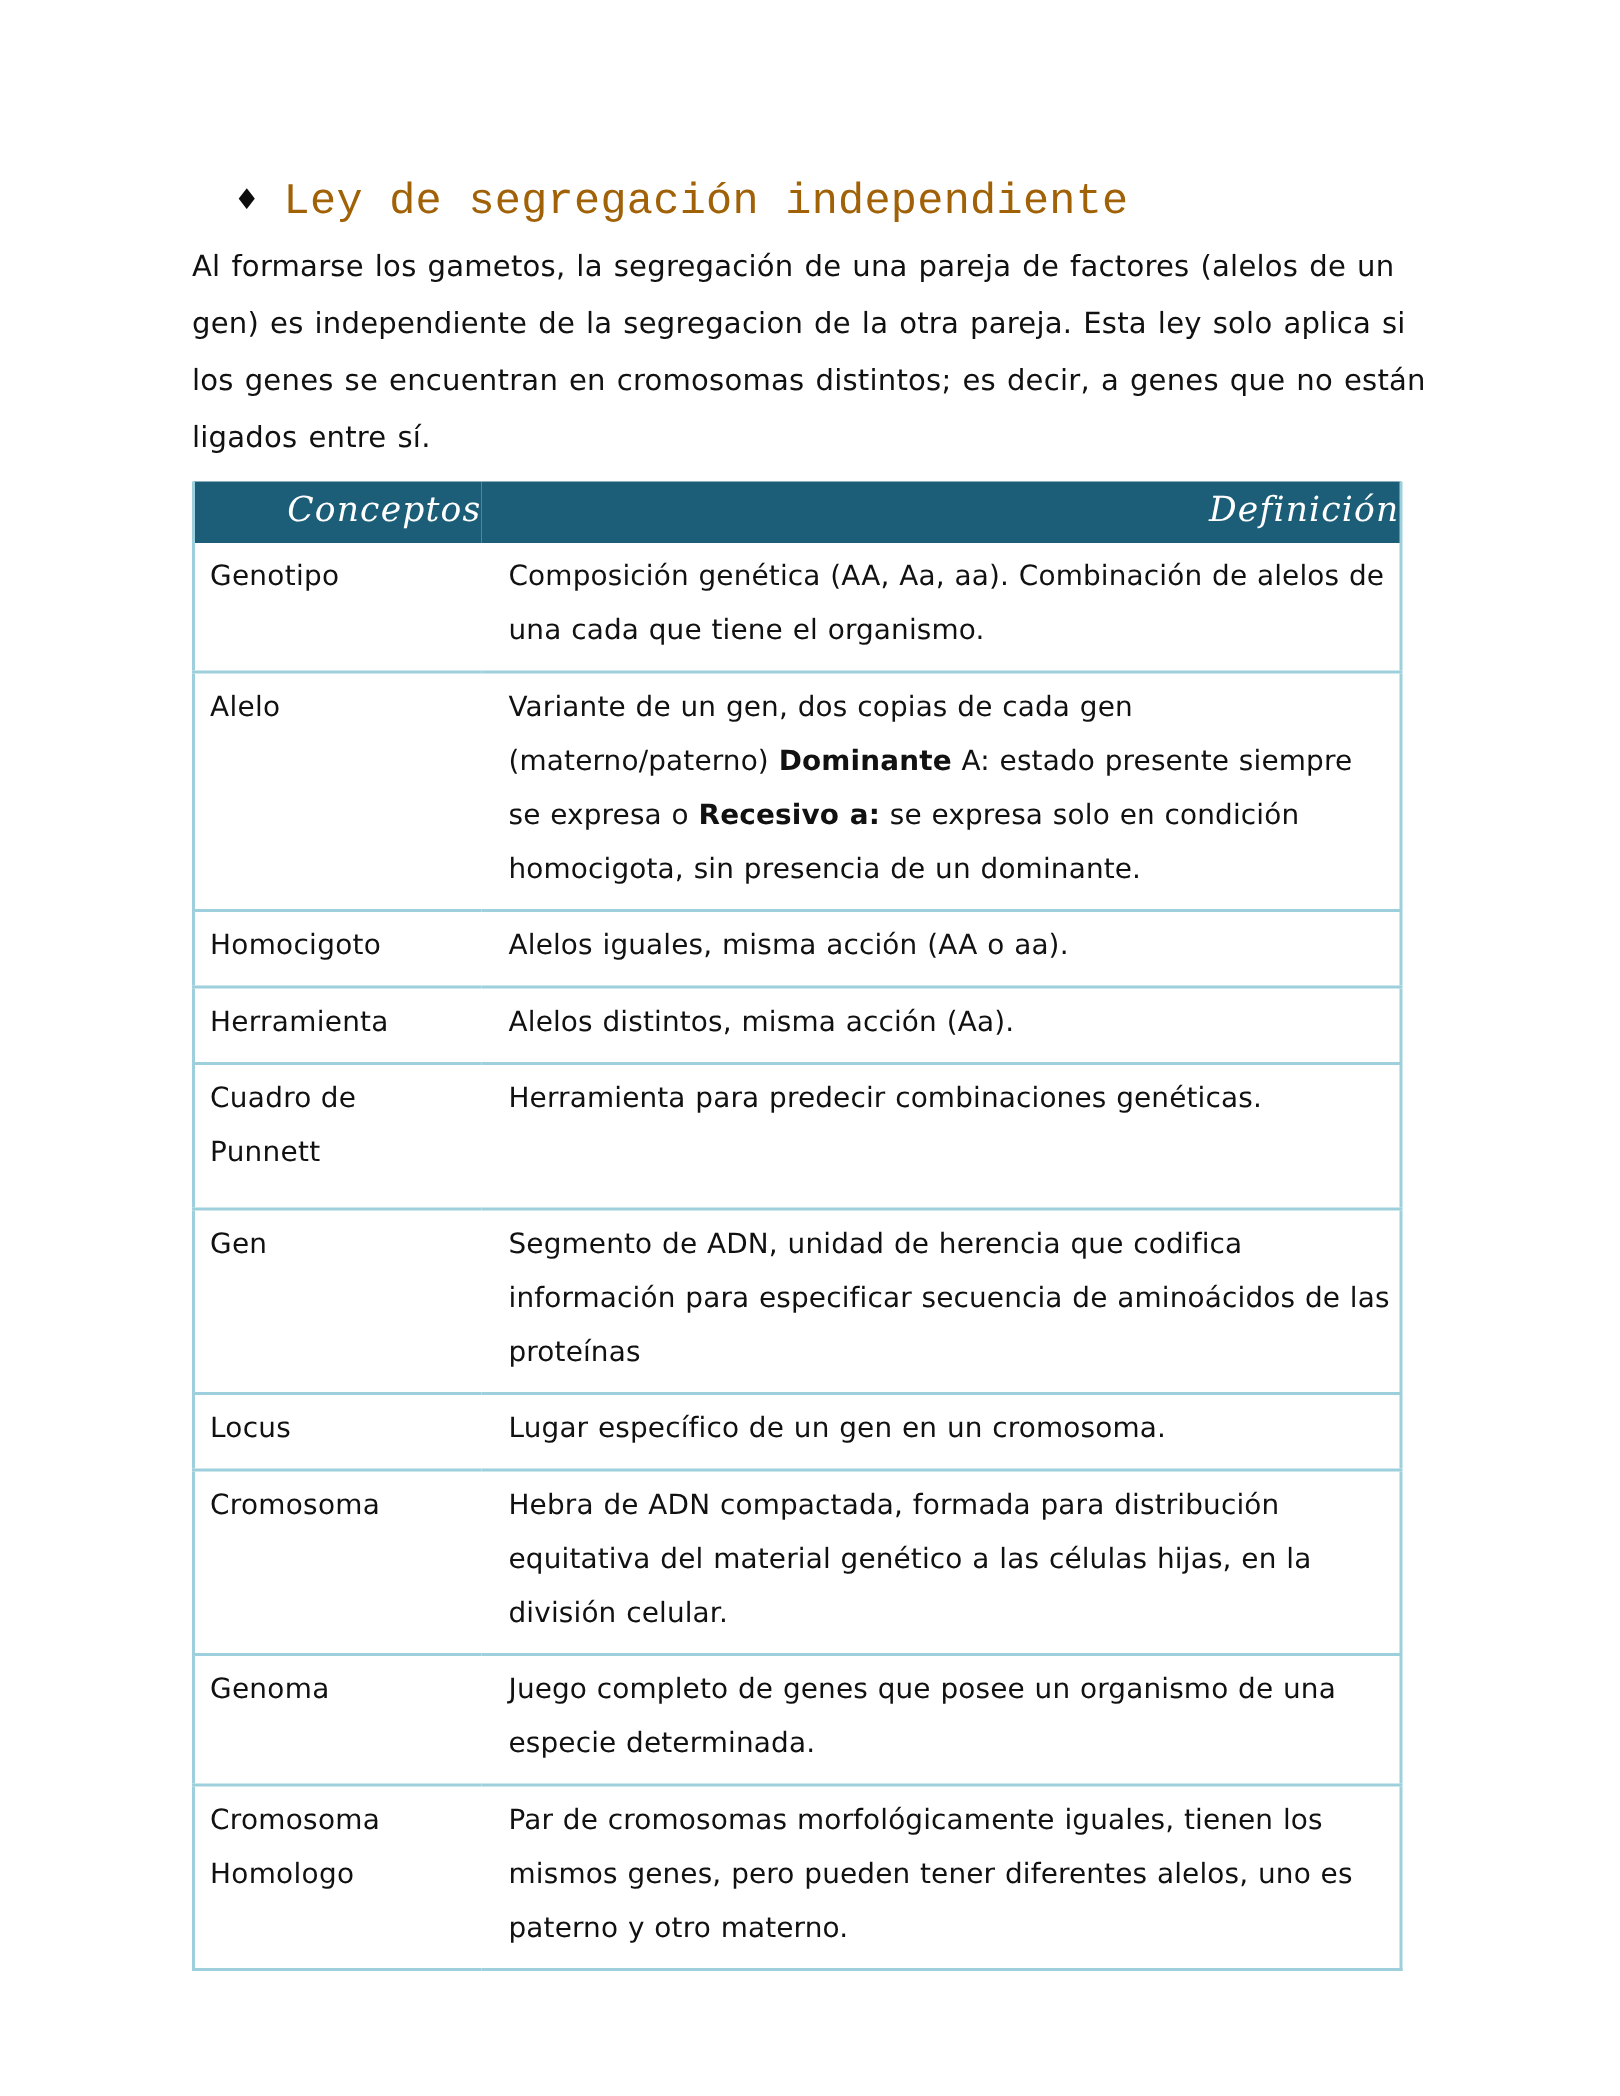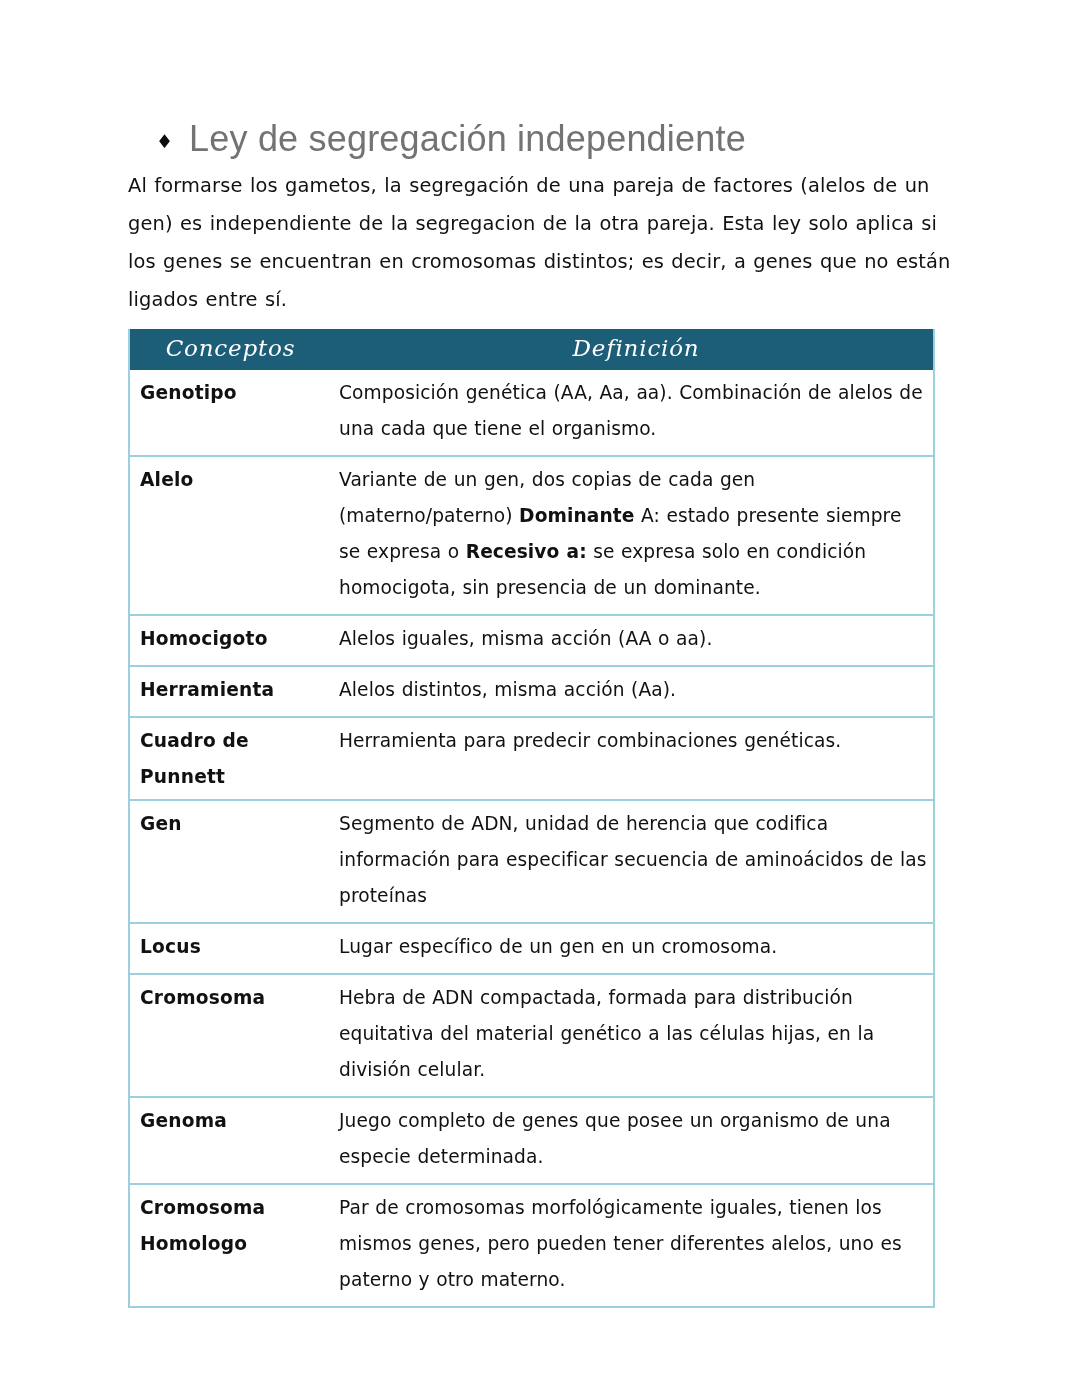--- a/index.html
+++ b/index.html
@@ -40,25 +40,25 @@
     margin: 0 0 8px 0;
   }
   .bullet-diamond {
     font-size: 19px;
     line-height: 1;
     color: #0d0d0d;
     position: relative;
     top: -3px;
   }
   .heading-text {
-    font-family: Liberation Sans, sans-serif;
-    font-size: 36px;
+    font-family: Liberation Mono, monospace;
+    font-size: 29px;
     font-weight: 400;
     letter-spacing: 0.2px;
-    color: #737373;
+    color: #a16207;
     line-height: 1.15;
   }
 
   
   .intro {
     font-size: 19.4px;
     line-height: 38px;
     letter-spacing: 0.15px;
     color: #111111;
     margin: 4px 0 10px 0;
@@ -75,21 +75,21 @@
     border-left: 2px solid #9dcfdc;
     border-right: 2px solid #9dcfdc;
     border-bottom: 2px solid #9dcfdc;
   }
   .concepts-table col.c-term { width: 192px; }
   .concepts-table col.c-def  { width: 613px; }
 
   thead th {
     background: #1c5d78;
     color: #ffffff;
-    text-align: center;
+    text-align: right;
     font-weight: 400;
     padding: 6px 0 9px 10px;
     vertical-align: middle;
   }
   .th-script {
     font-family: "DejaVu Serif", "Liberation Serif", serif;
     font-style: italic;
     font-size: 23px;
     letter-spacing: 0.8px;
     color: #ffffff;
@@ -100,33 +100,33 @@
   tbody td {
     border-top: 2px solid #9dcfdc;
     vertical-align: top;
     padding: 5px 6px 8px 10px;
     font-size: 18.6px;
     line-height: 36px;
     letter-spacing: 0.1px;
     color: #111111;
   }
   tbody td.term {
-    font-weight: 700;
+    font-weight: 400;
     letter-spacing: 0.2px;
   }
   tbody td.def {
     padding-left: 18px;
     word-spacing: 0.5px;
   }
   tbody tr:first-child td { border-top: none; }
 
   tbody td.def b { font-weight: 700; }
 
   
-  tr.tall td { padding-bottom: 4px; }
+  tr.tall td { padding-bottom: 18px; }
 </style>
 </head>
 <body>
 
 <div class="page">
   <div class="content">
 
     <div class="heading-row">
       <span class="bullet-diamond">♦</span>
       <span class="heading-text">Ley de segregación independiente</span>

